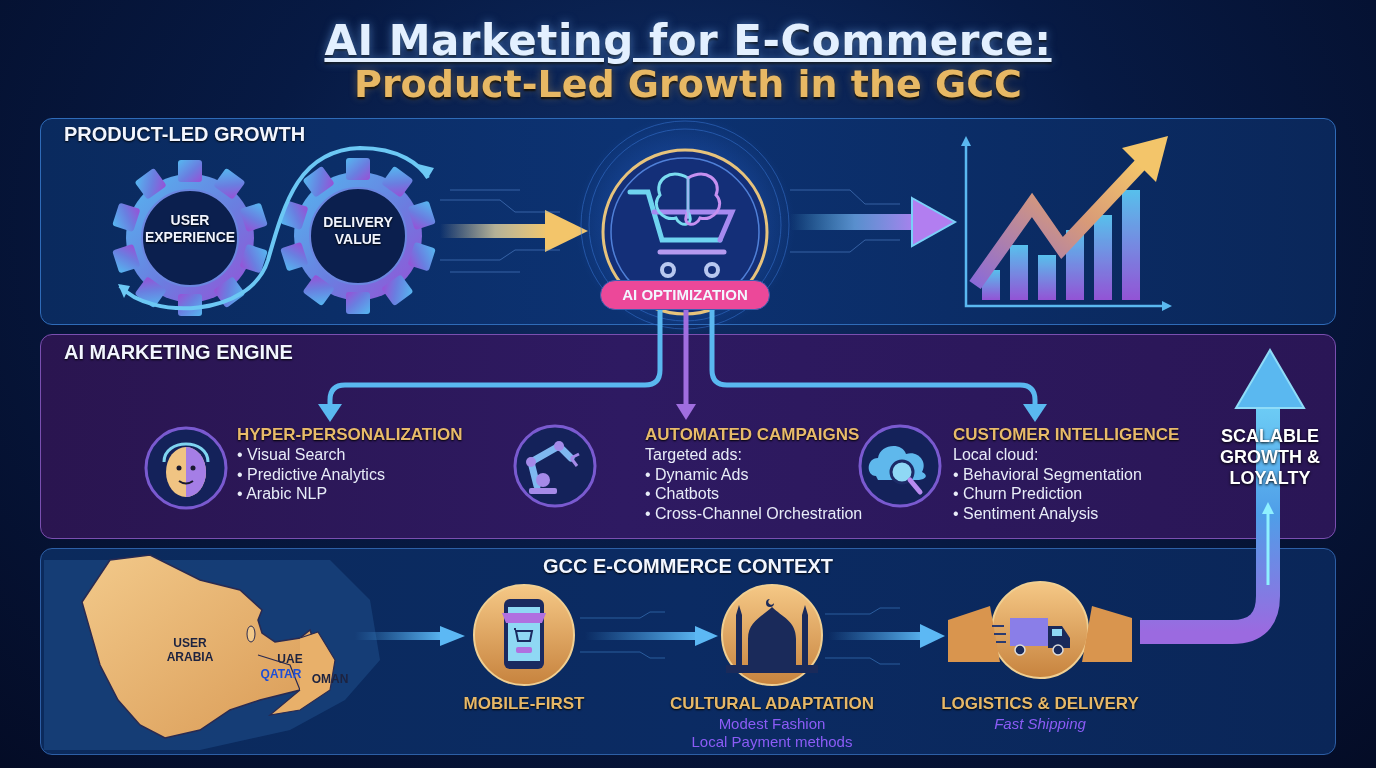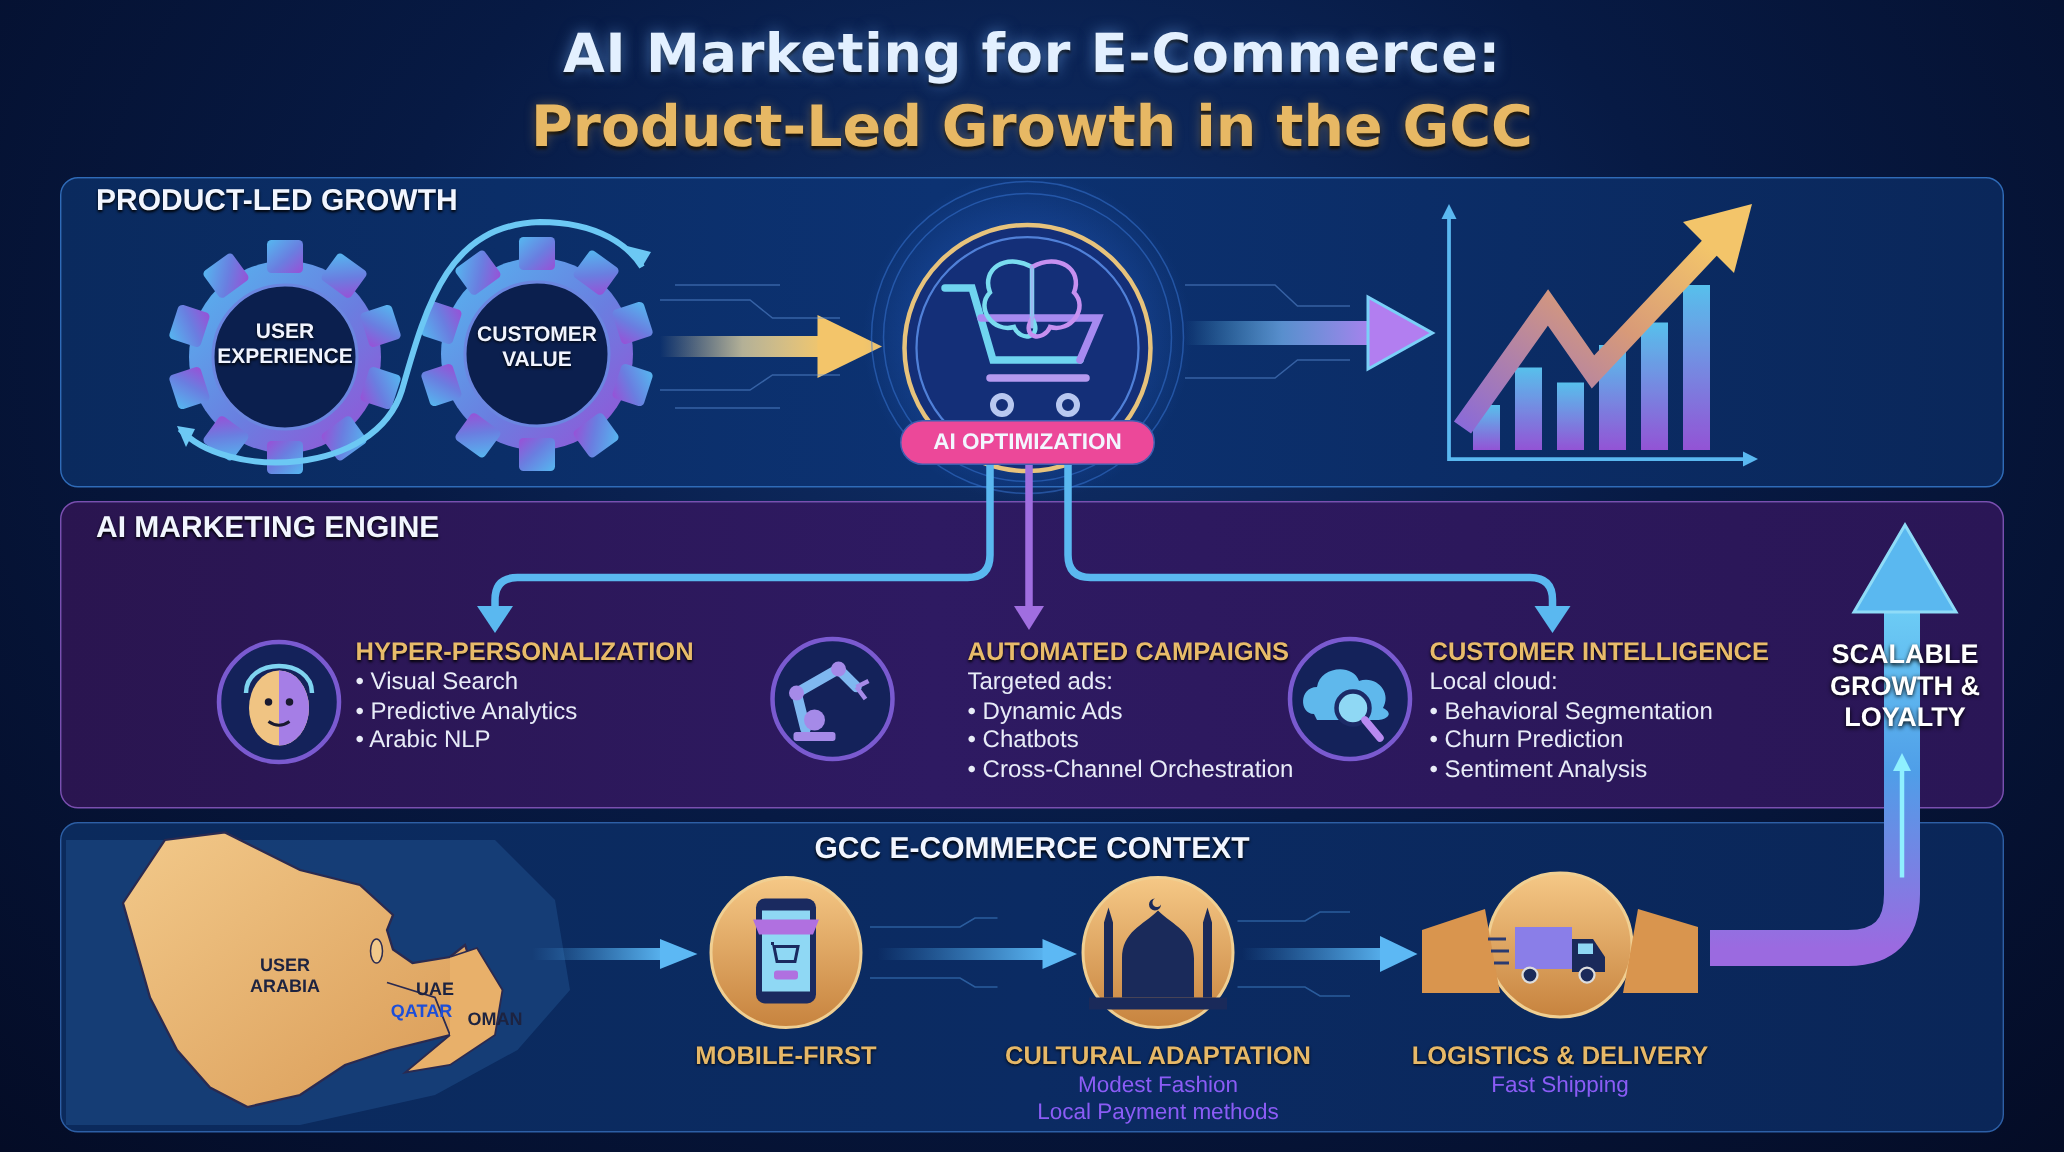--- a/index.html
+++ b/index.html
@@ -8,22 +8,22 @@
     position: relative;
     background: radial-gradient(ellipse at 50% 30%, #10306a 0%, #071a44 45%, #040c26 100%);
     font-family: "Liberation Sans", "DejaVu Sans", sans-serif;
     color: #fff;
   }
   .abs { position: absolute; }
   .title {
     position: absolute; left: 0; width: 1376px; text-align: center;
     font-family: "DejaVu Sans", sans-serif; font-weight: bold;
   }
-  .title-1 { top: 16px; font-size: 36px; color: #e3f0ff; letter-spacing: 0.5px;
-    text-shadow: 0 0 10px rgba(120,180,255,0.55), 0 2px 2px #000; }
+  .title-1 { top: 16px; font-size: 42px; color: #e3f0ff; letter-spacing: 0.5px;
+    text-shadow: 0 0 10px rgba(120,180,255,0.55), 0 2px 2px #000; text-decoration: underline; }
   .title-2 { top: 62px; font-size: 38px; color: #e7b864;
     text-shadow: 0 0 8px rgba(230,180,90,0.35), 0 2px 2px #000; }
 
   .panel { position: absolute; border-radius: 12px; }
   .panel-plg { left: 40px; top: 118px; width: 1296px; height: 207px;
     border: 1.5px solid #2f6bb8; background: linear-gradient(90deg, #0a2a5e 0%, #0c3272 45%, #0a275a 100%); }
   .panel-engine { left: 40px; top: 334px; width: 1296px; height: 205px;
     border: 1.5px solid #7a4fb0; background: linear-gradient(90deg, #2a1550 0%, #2e1a62 45%, #2a1656 100%); }
   .panel-gcc { left: 40px; top: 548px; width: 1296px; height: 207px;
     border: 1.5px solid #2d5fa6; background: linear-gradient(90deg, #0b2a5c 0%, #0b2b63 50%, #0a2658 100%); }
@@ -309,21 +309,21 @@
 
 <div class="section-label" style="left:64px;top:123px;">PRODUCT-LED GROWTH</div>
 <div class="section-label" style="left:64px;top:341px;">AI MARKETING ENGINE</div>
 <div class="section-label" style="left:0;width:1376px;text-align:center;top:555px;">GCC E-COMMERCE CONTEXT</div>
 
 <div class="gear-text" style="left:140px;top:212px;width:100px;">
   <div>USER</div>
   <div>EXPERIENCE</div>
 </div>
 <div class="gear-text" style="left:308px;top:214px;width:100px;">
-  <div>CUSTOMER</div>
+  <div>DELIVERY</div>
   <div>VALUE</div>
 </div>
 
 <div class="ai-label">AI OPTIMIZATION</div>
 
 <div class="card" style="left:237px;top:425px;width:260px;">
   <div class="card-title">HYPER-PERSONALIZATION</div>
   <div class="card-body">• Visual Search</div>
   <div class="card-body">• Predictive Analytics</div>
   <div class="card-body">• Arabic NLP</div>
@@ -359,15 +359,15 @@
 
 <div class="context-label" style="left:444px;top:694px;width:160px;">MOBILE-FIRST</div>
 
 <div class="context-label" style="left:662px;top:694px;width:220px;">CULTURAL ADAPTATION</div>
 <div class="context-sub" style="left:662px;top:715px;width:220px;">
   <div>Modest Fashion</div>
   <div>Local Payment methods</div>
 </div>
 
 <div class="context-label" style="left:930px;top:694px;width:220px;">LOGISTICS &amp; DELIVERY</div>
-<div class="context-sub" style="left:930px;top:715px;width:220px;">
+<div class="context-sub" style="left:930px;top:715px;width:220px;font-style:italic;">
   <div>Fast Shipping</div>
 </div>
 
 </body></html>

